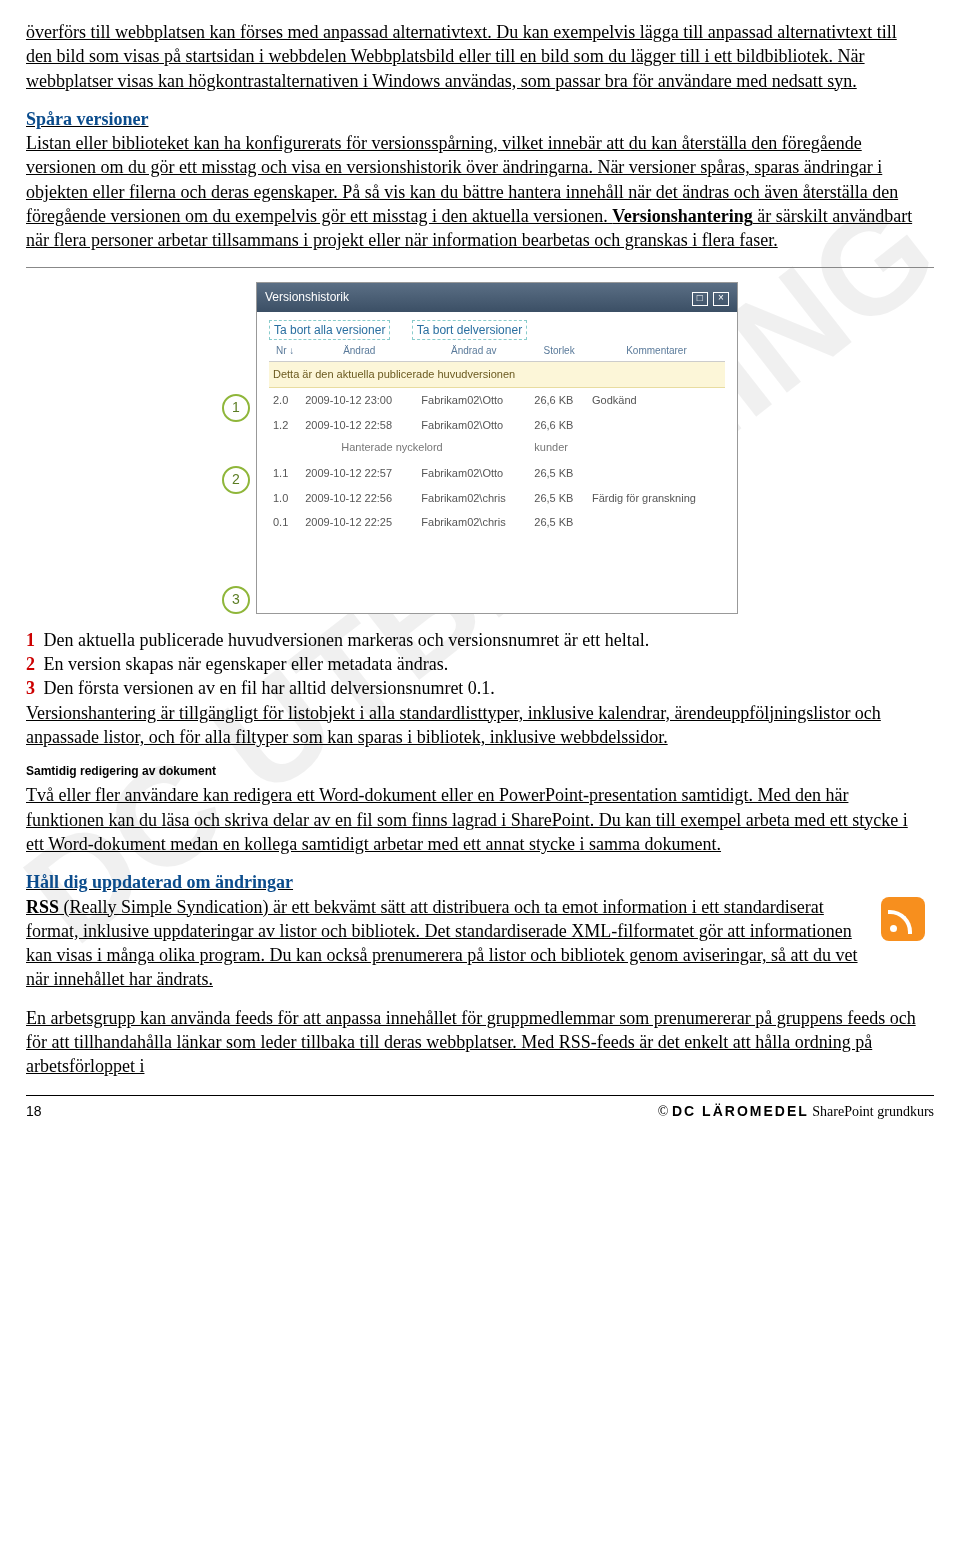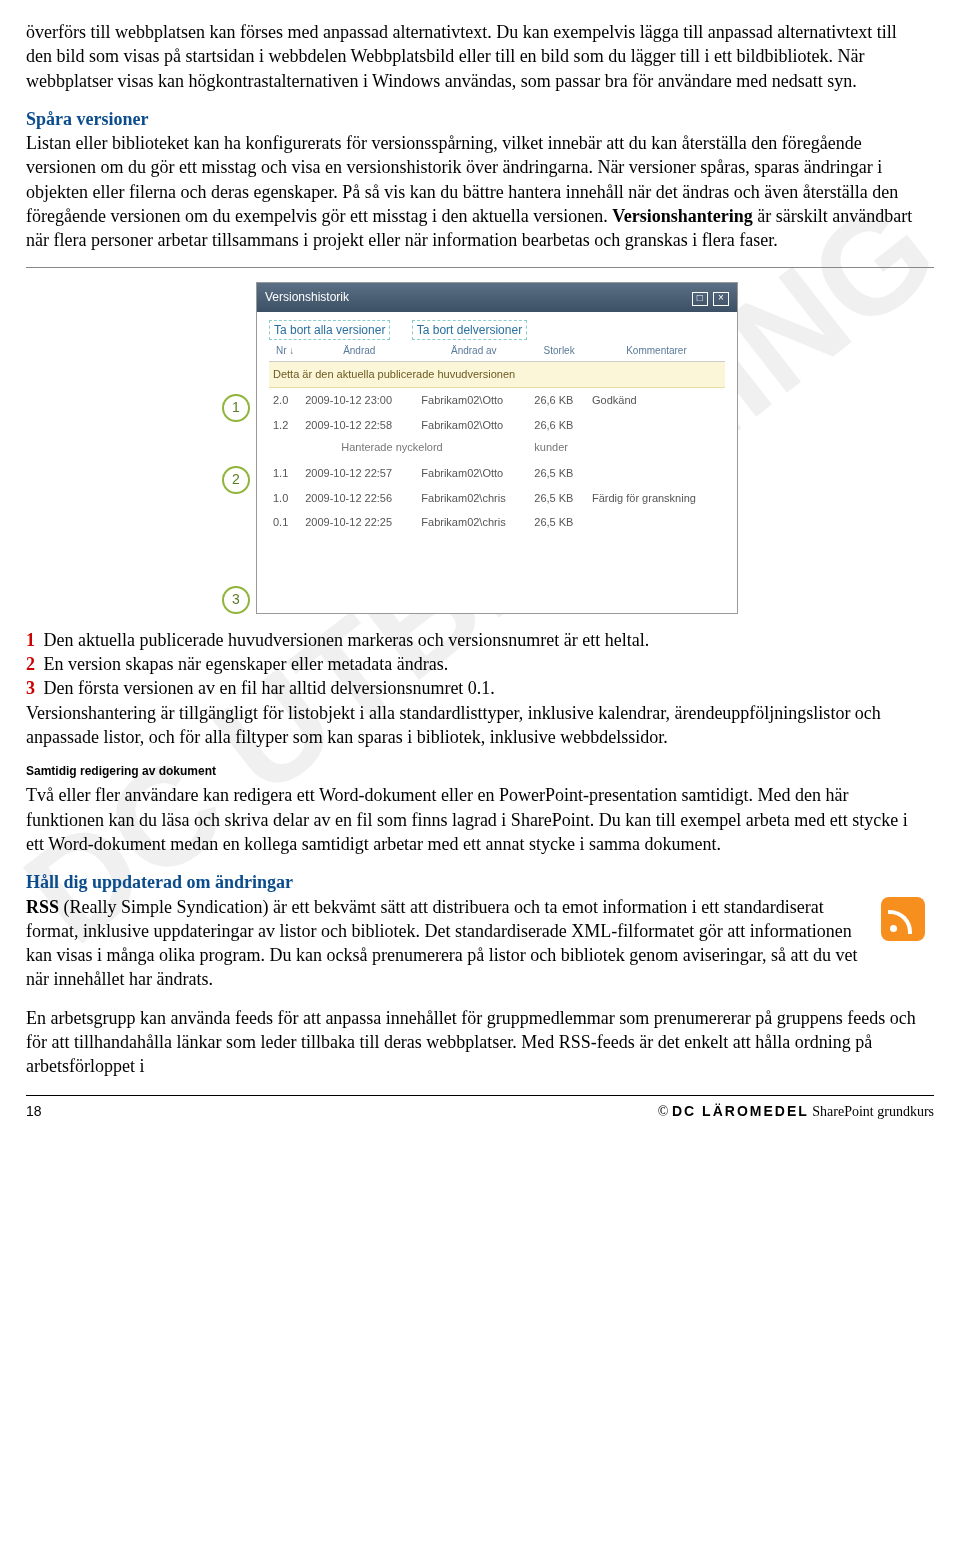--- a/index.html
+++ b/index.html
@@ -20,21 +20,21 @@
     transform: translate(-50%, -50%) rotate(-38deg);
     font-size: 140px;
     color: rgba(0,0,0,0.06);
     font-weight: bold;
     font-family: Arial, sans-serif;
     white-space: nowrap;
     pointer-events: none;
     z-index: 0;
   }
   .content { position: relative; z-index: 1; }
-  p { margin: 0 9px 14px 0; }
+  p { margin: 0 9px 14px 0; text-decoration: underline; }
   b { font-weight: bold; }
   hr { border: none; border-top: 1px solid #888; margin: 10px 0 14px 0; }
   .section-blue { color: #0b4c8c; font-weight: bold; }
   .section-black { font-family: Arial, sans-serif; font-weight: bold; font-size: 12px; margin: 12px 0 4px 0; }
   .list-num { color: #c00; font-weight: bold; margin-right: 4px; }
   .footer {
     display: flex;
     justify-content: space-between;
     border-top: 1px solid #000;
     padding-top: 6px;

